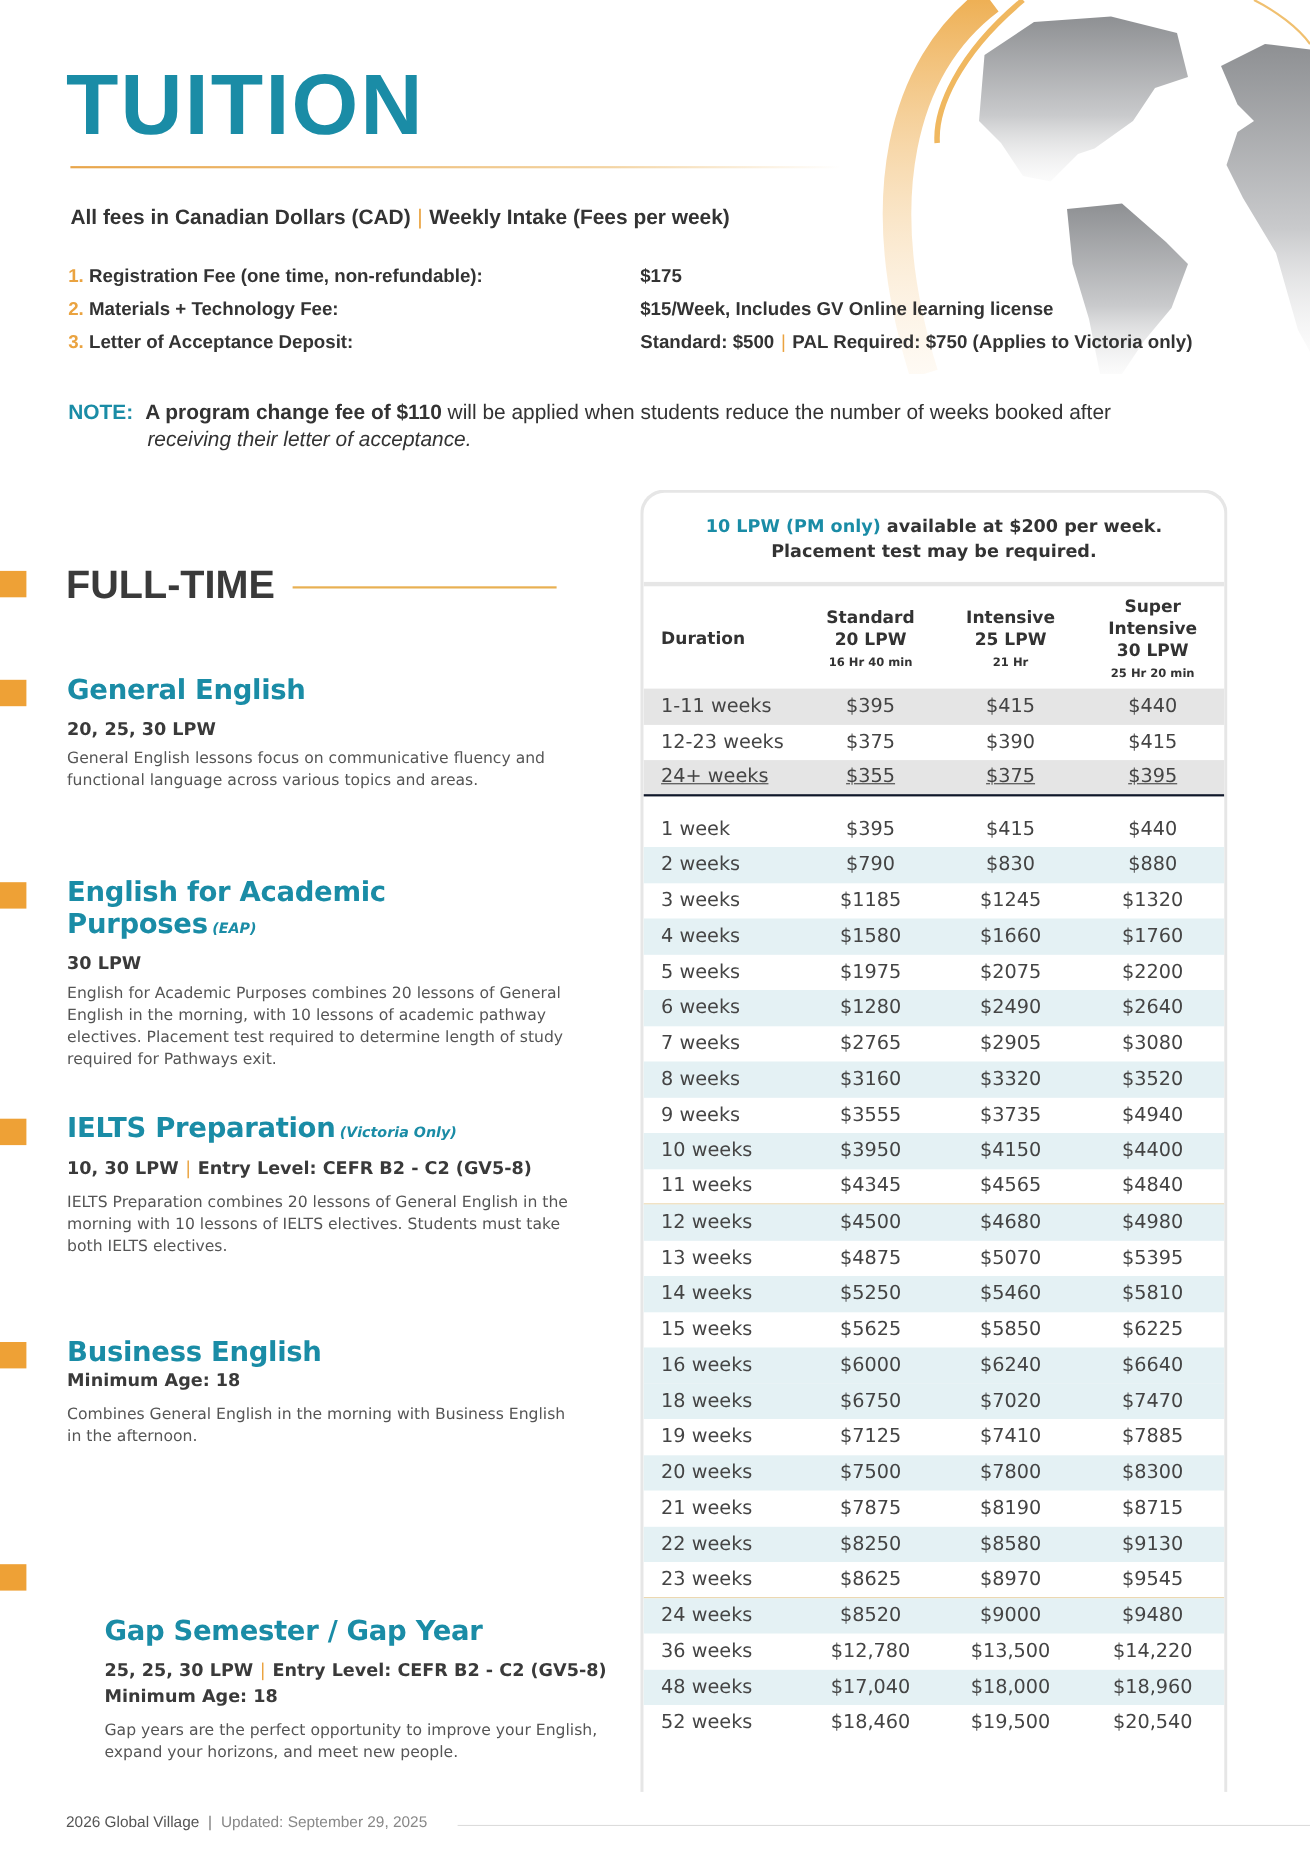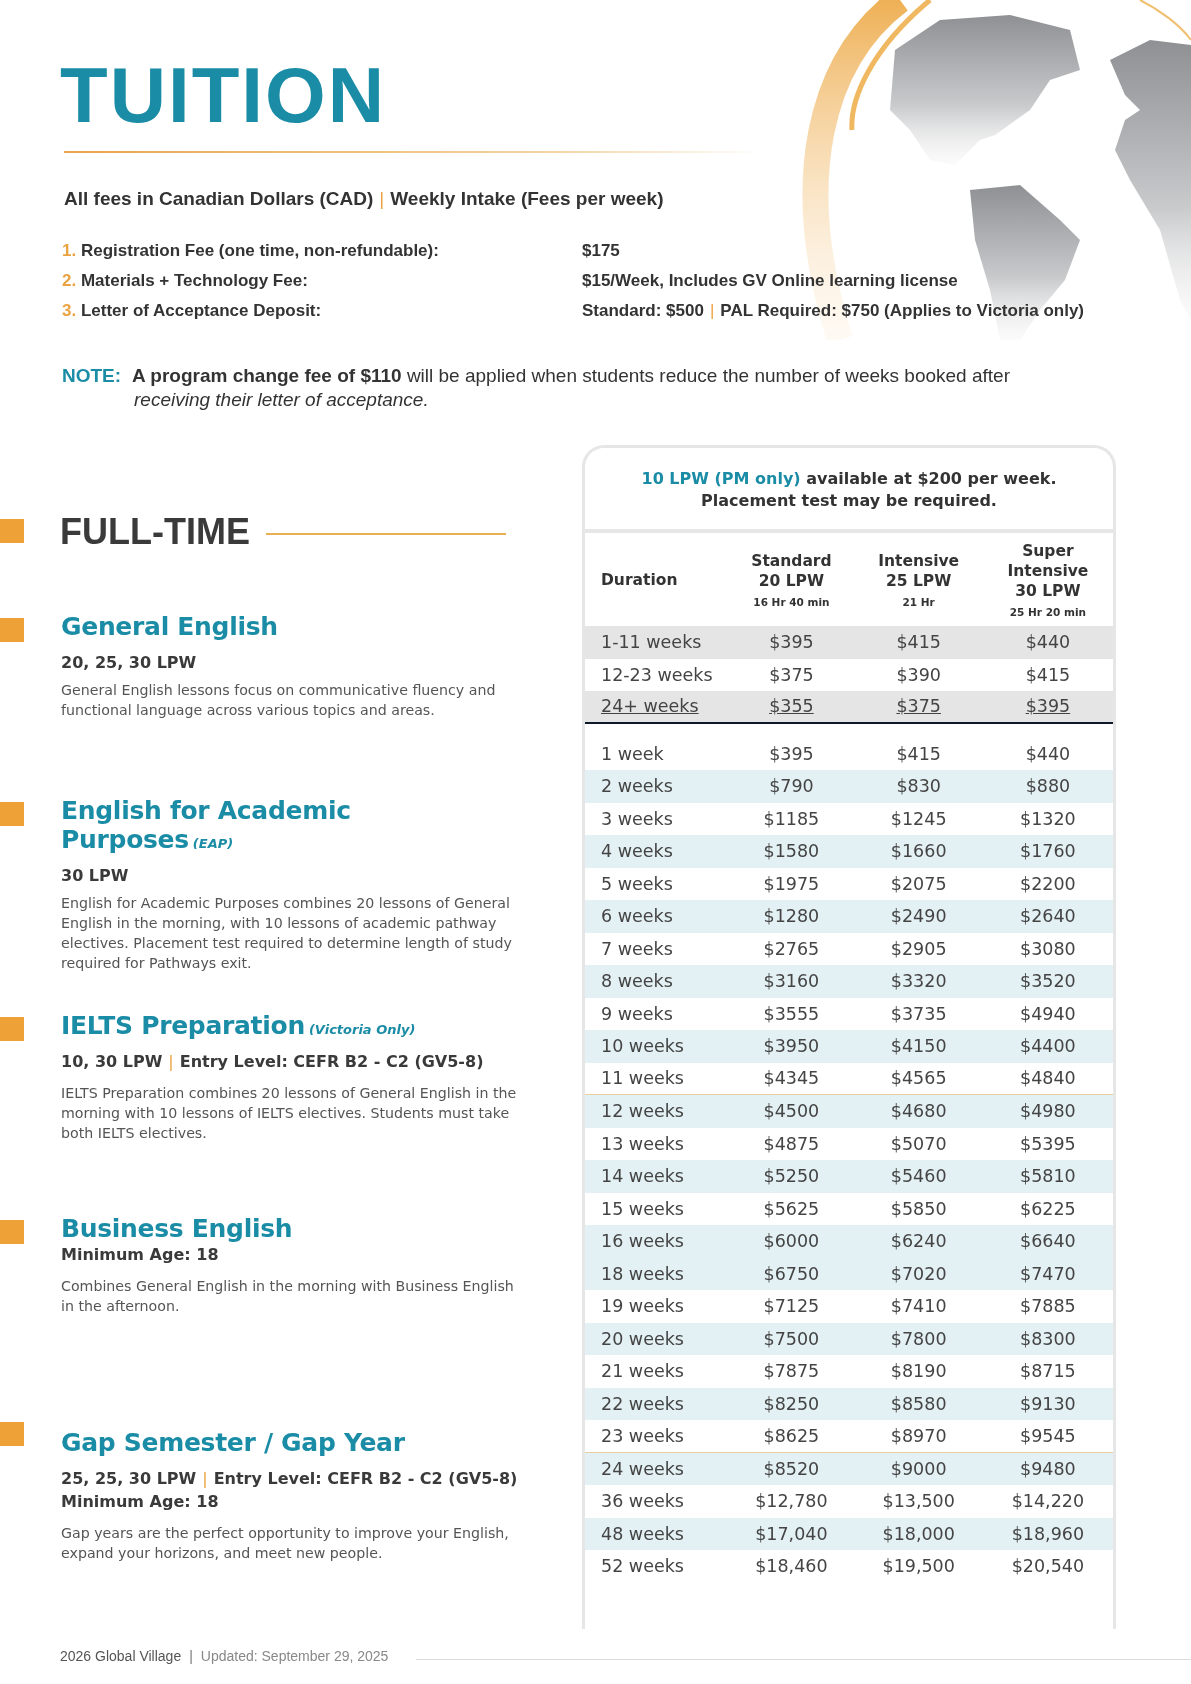--- a/index.html
+++ b/index.html
@@ -136,21 +136,21 @@
 </div>
 
 <div class="ft-marker" style="top:1220px;"></div>
 <div class="program" style="top:1214px;">
   <div><span class="program-name">Business English</span></div>
   <div class="program-meta" style="margin-top:0;">Minimum Age: 18</div>
   <div class="program-desc" style="margin-top:10px;">Combines General English in the morning with Business English in the afternoon.</div>
 </div>
 
 <div class="ft-marker" style="top:1422px;"></div>
-<div class="program" style="top:1428px;">
+<div class="program" style="top:1468px;margin-left:34px;">
   <div><span class="program-name">Gap Semester / Gap Year</span></div>
   <div class="program-meta"><span>25, 25, 30 LPW</span><span class="pipe">|</span><span>Entry Level: CEFR B2 - C2 (GV5-8)</span></div>
   <div class="program-meta" style="margin-top:0;">Minimum Age: 18</div>
   <div class="program-desc" style="margin-top:10px;">Gap years are the perfect opportunity to improve your English, expand your horizons, and meet new people.</div>
 </div>
 
 <div class="table-box">
   <div class="table-note">
     <div><span class="teal">10 LPW (PM only)</span><span> available at $200 per week.</span></div>
     <div>Placement test may be required.</div>

